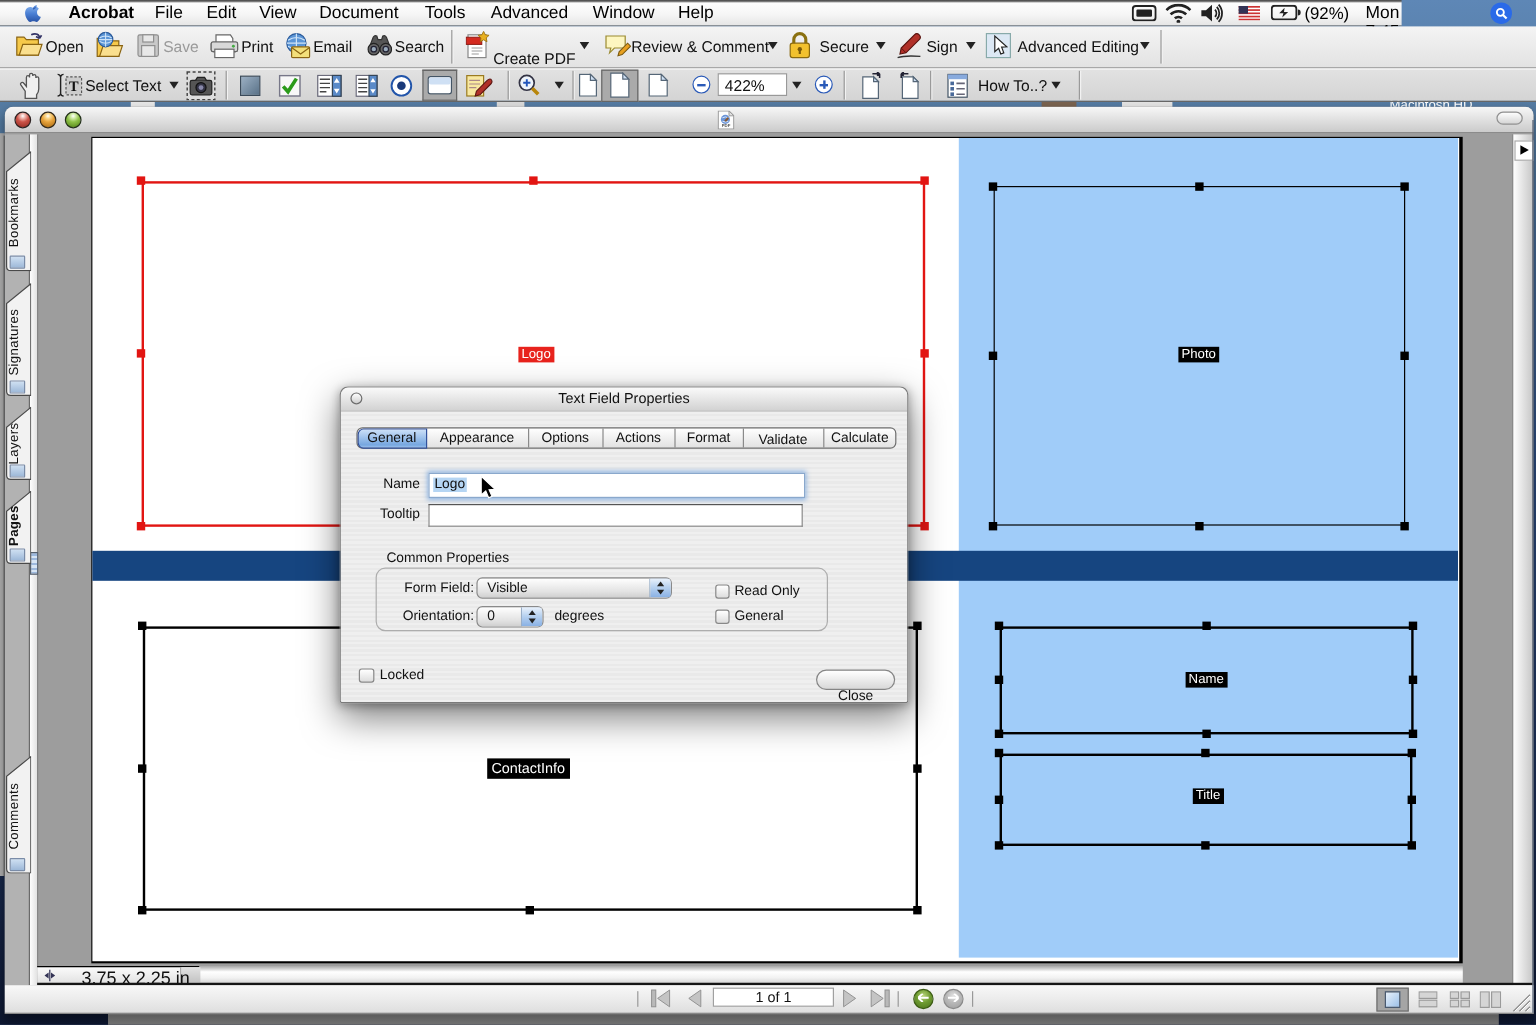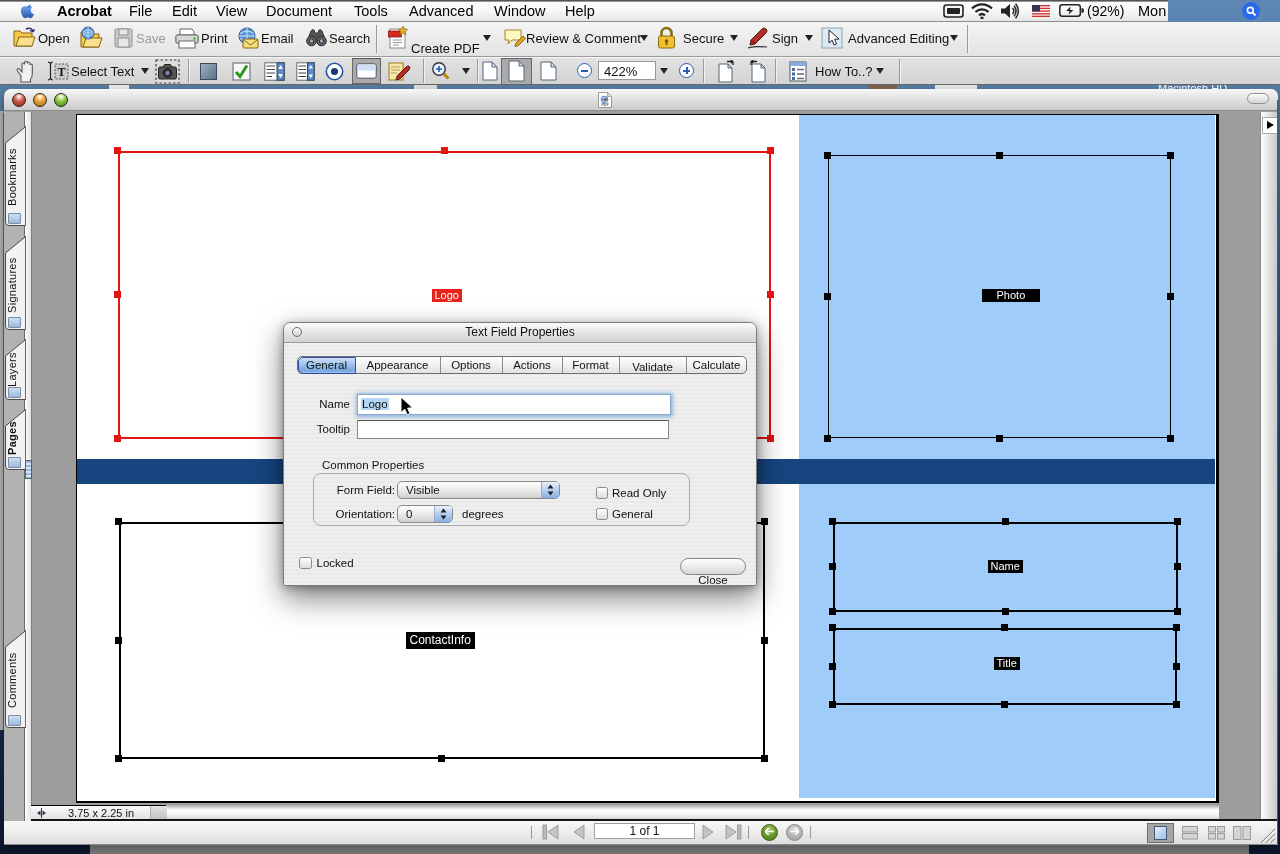--- a/index.html
+++ b/index.html
@@ -108,21 +108,21 @@
 
         <div class="abs" style="left:751px;top:40.5px;width:343px;height:283px;border:1.5px solid #000;box-sizing:border-box;"></div>
         <span class="hdl bh" style="left:747.5px;top:37px;"></span>
         <span class="hdl bh" style="left:919px;top:37px;"></span>
         <span class="hdl bh" style="left:1090.5px;top:37px;"></span>
         <span class="hdl bh" style="left:747.5px;top:178.5px;"></span>
         <span class="hdl bh" style="left:1090.5px;top:178.5px;"></span>
         <span class="hdl bh" style="left:747.5px;top:320px;"></span>
         <span class="hdl bh" style="left:919px;top:320px;"></span>
         <span class="hdl bh" style="left:1090.5px;top:320px;"></span>
-        <div class="abs" style="left:905px;top:174px;background:#000;color:#fff;font-size:11px;padding:0px 15px 1px;">Photo</div>
+        <div class="abs" style="left:905px;top:174px;background:#000;color:#fff;font-size:11px;padding:0px 3px 1px;">Photo</div>
 
         <div class="abs" style="left:756px;top:407px;width:345px;height:90px;border:2px solid #000;box-sizing:border-box;"></div>
         <span class="hdl bh" style="left:752.5px;top:403.5px;"></span>
         <span class="hdl bh" style="left:925px;top:403.5px;"></span>
         <span class="hdl bh" style="left:1097.5px;top:403.5px;"></span>
         <span class="hdl bh" style="left:752.5px;top:448.5px;"></span>
         <span class="hdl bh" style="left:1097.5px;top:448.5px;"></span>
         <span class="hdl bh" style="left:752.5px;top:493.5px;"></span>
         <span class="hdl bh" style="left:925px;top:493.5px;"></span>
         <span class="hdl bh" style="left:1097.5px;top:493.5px;"></span>
@@ -149,21 +149,21 @@
   <div class="abs" style="left:162px;top:716px;width:1053px;height:13.5px;background:linear-gradient(#a8a8a8,#ffffff 35%,#f2f2f2 70%,#d8d8d8);"></div>
   <div class="abs" style="left:27px;top:715.5px;width:135px;height:14.5px;background:linear-gradient(#fbfbfb,#e2e2e2);border-top:1.5px solid #000;box-sizing:border-box;"></div>
   <div class="abs" style="left:146px;top:717px;width:16px;height:12.5px;background:linear-gradient(#e2e2e2,#c2c2c2);border-left:1px solid #aaa;"></div>
   <div class="abs" style="left:33px;top:719px;width:10px;height:10px;">
     <svg style="display:block" width="10" height="10">
           <path d="M4.5 0 L4.5 10" stroke="#335" stroke-width="1"></path>
           <path d="M0 5 L3.5 2.5 L3.5 7.5 Z" fill="#335"></path>
           <path d="M9 5 L5.5 2.5 L5.5 7.5 Z" fill="#335"></path>
         </svg>
   </div>
-  <div class="abs" style="left:64px;top:717.5px;font-size:11px;color:#111;">3.75 x 2.25 in</div>
+  <div class="abs" style="left:64px;top:717.5px;font-size:15px;color:#111;">3.75 x 2.25 in</div>
   <div class="abs" style="left:27px;top:729.5px;width:1246px;height:2px;background:#151515;"></div>
 
   <div class="abs" style="left:0;top:731.5px;width:1273.5px;height:24px;background:linear-gradient(#f8f8f8 0,#ececec 50%,#dedede 100%);border-bottom:1px solid #888;box-sizing:border-box;">
     <div class="abs" style="left:527px;top:5px;width:1px;height:13px;background:#999;"></div>
 
     <svg class="abs" style="left:538px;top:3px;" width="18" height="16">
           <rect x="1" y="1" width="3.5" height="14" fill="#b9b9b9" stroke="#8f8f8f" stroke-width="0.8"></rect>
           <path d="M16 1 L6 8 L16 15 Z" fill="#c4c4c4" stroke="#8f8f8f" stroke-width="0.8"></path>
         </svg>
     <svg class="abs" style="left:568px;top:3px;" width="14" height="16">

